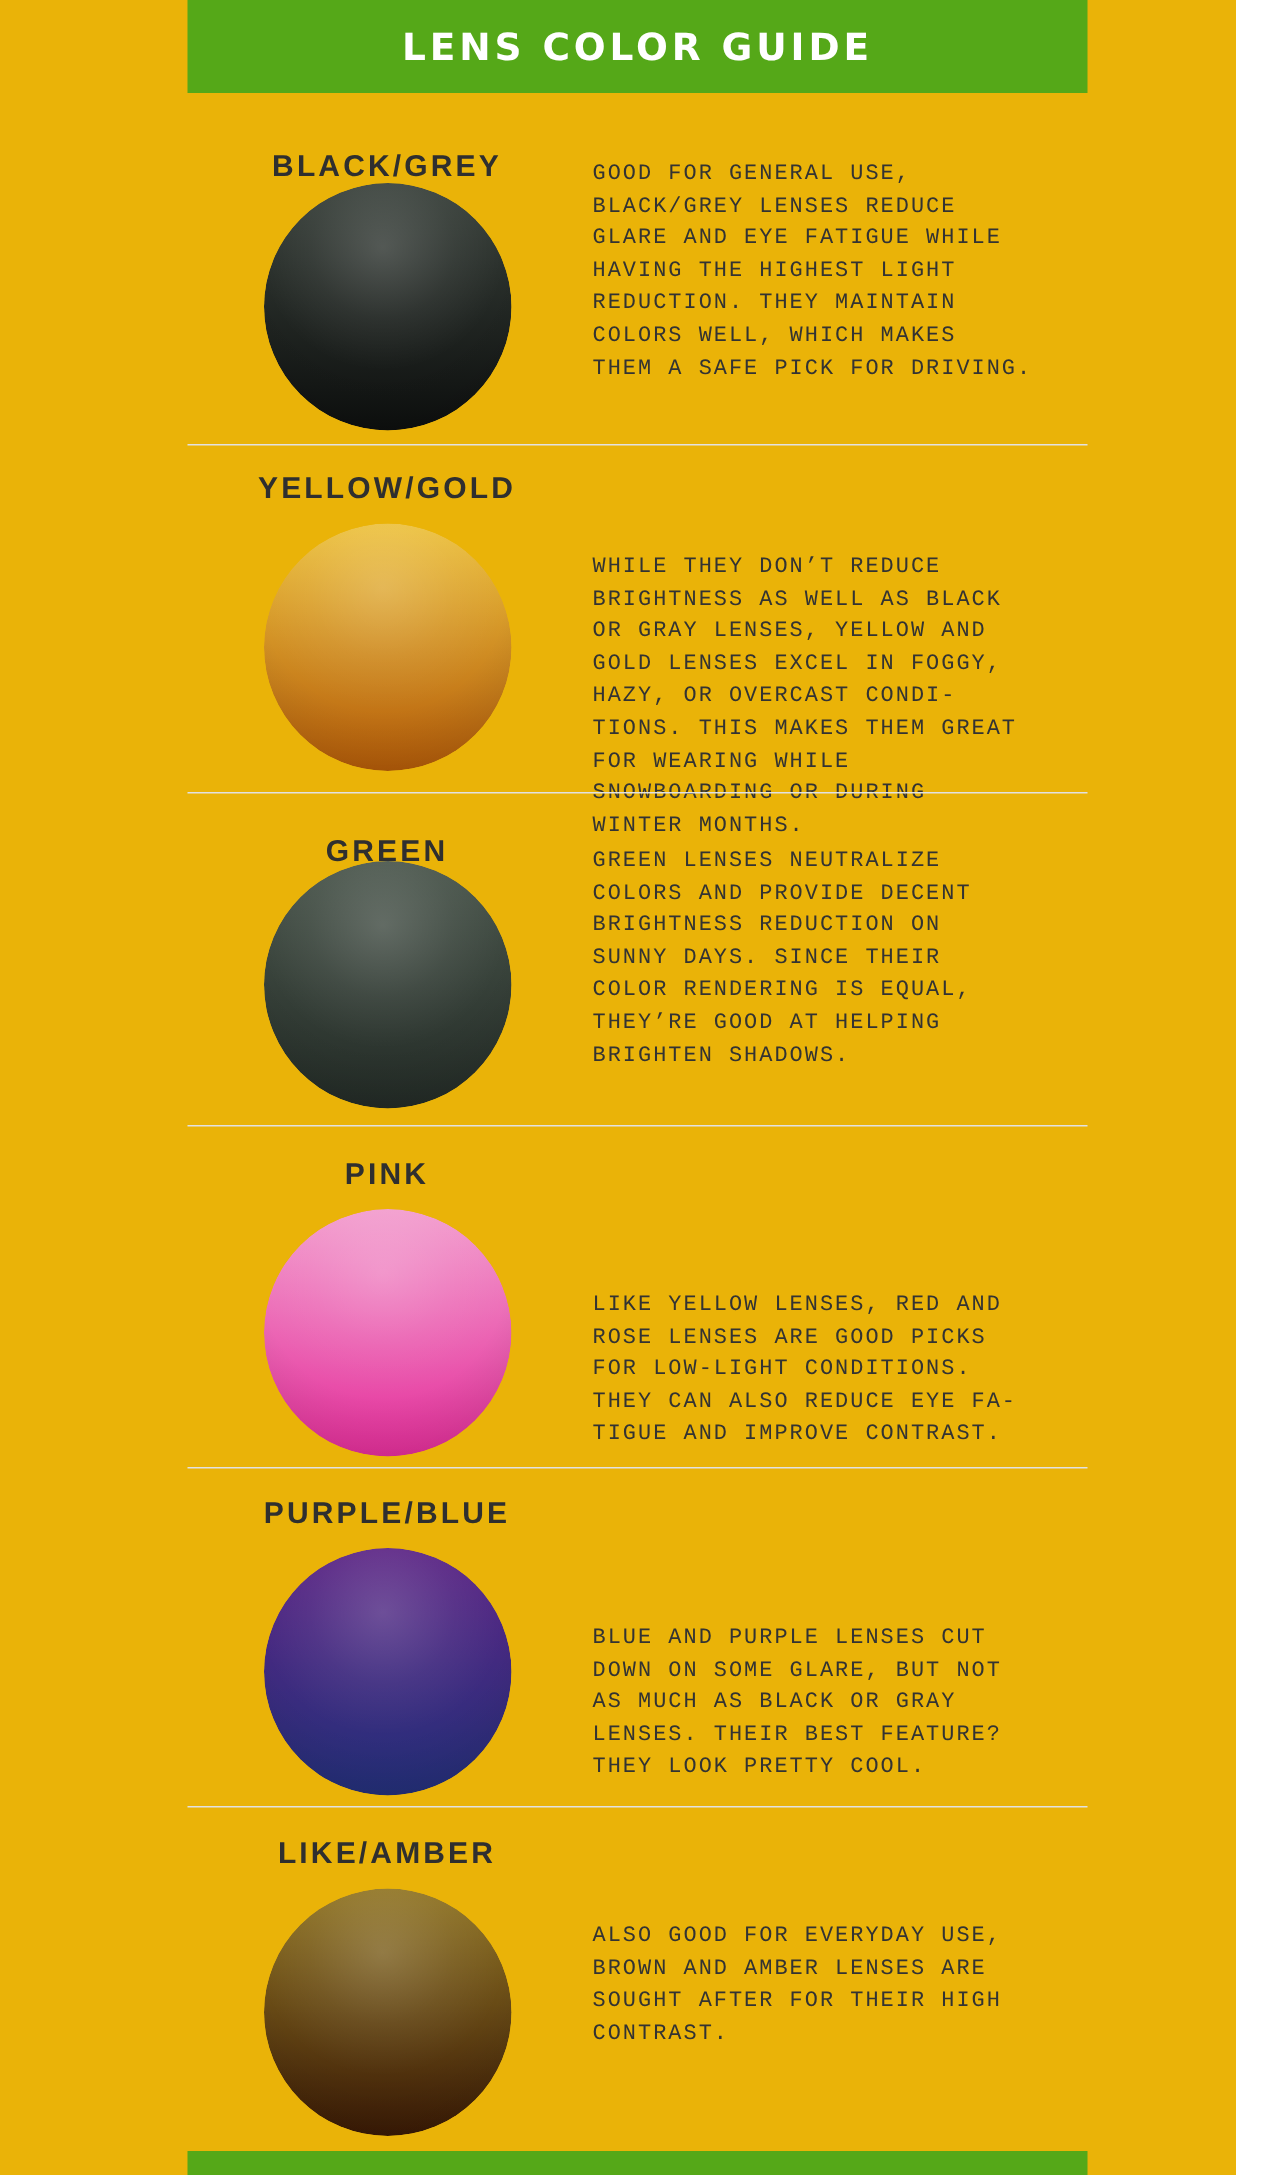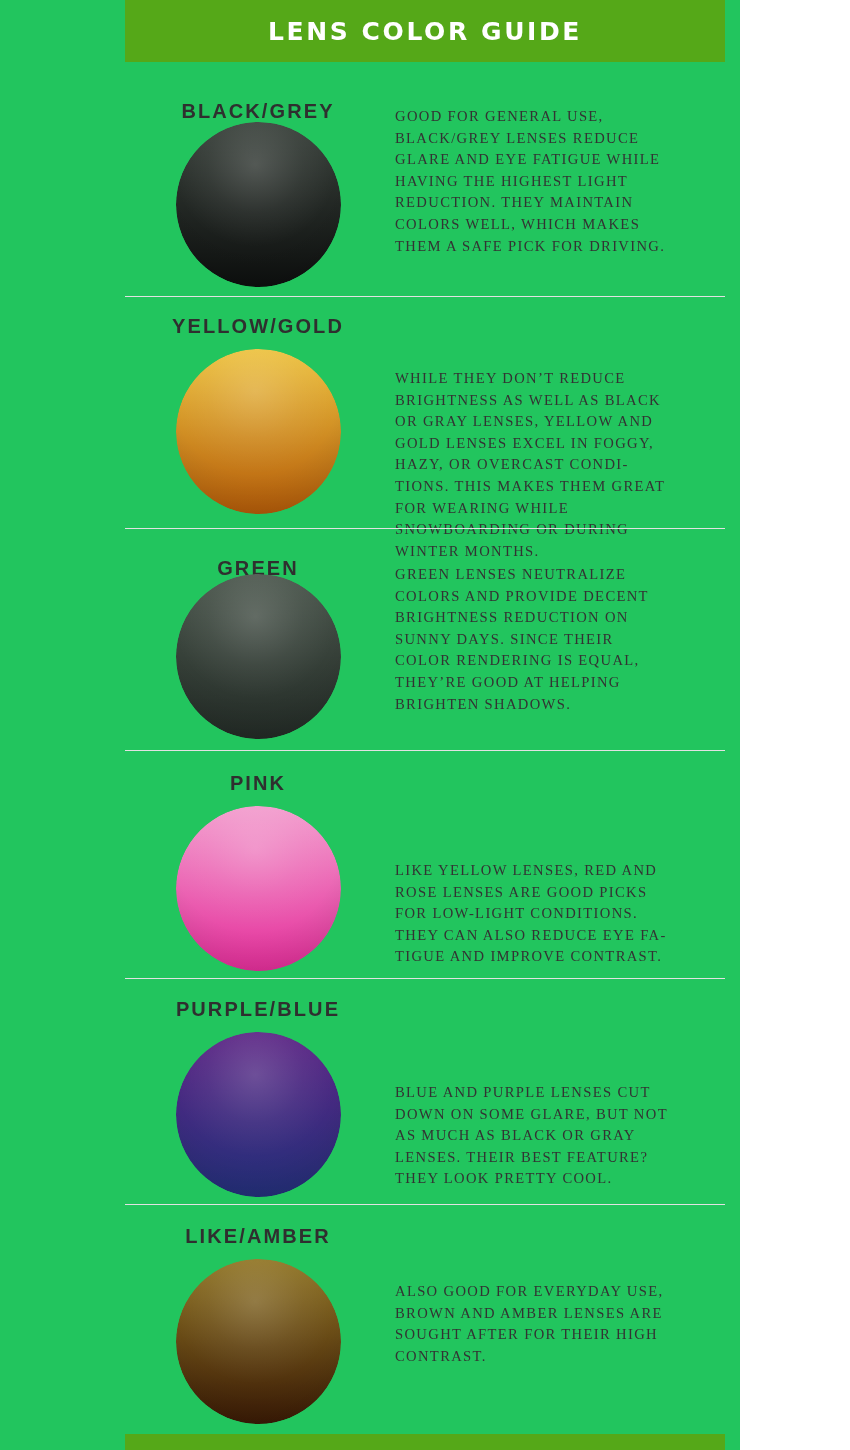--- a/index.html
+++ b/index.html
@@ -8,24 +8,24 @@
     background: #ffffff;
   }
   body {
     width: 850px;
     height: 1450px;
     font-family: "Liberation Sans", sans-serif;
     overflow: hidden;
     position: relative;
   }
   .page {
-    width: 740px;
+    width: 824px;
     height: 1450px;
     position: relative;
-    background: #22c55e;
+    background: #eab308;
   }
   .content {
     position: absolute;
     left: 125px;
     top: 0;
     width: 600px;
     height: 1450px;
   }
 
   
@@ -118,21 +118,21 @@
   }
 
   .body-text {
     position: absolute;
     left: 270px;
     width: 310px;
     color: #333333;
     font-size: 14.6px;
     line-height: 21.6px;
     letter-spacing: 1.35px;
-    font-family: Liberation Serif, serif;
+    font-family: Liberation Mono, monospace;
     white-space: pre-line;
   }
 </style>
 </head>
 <body>
 
 <div class="page">
   <div class="content">
 
     <div class="bar bar-top" style="background: rgb(85, 168, 24);">

